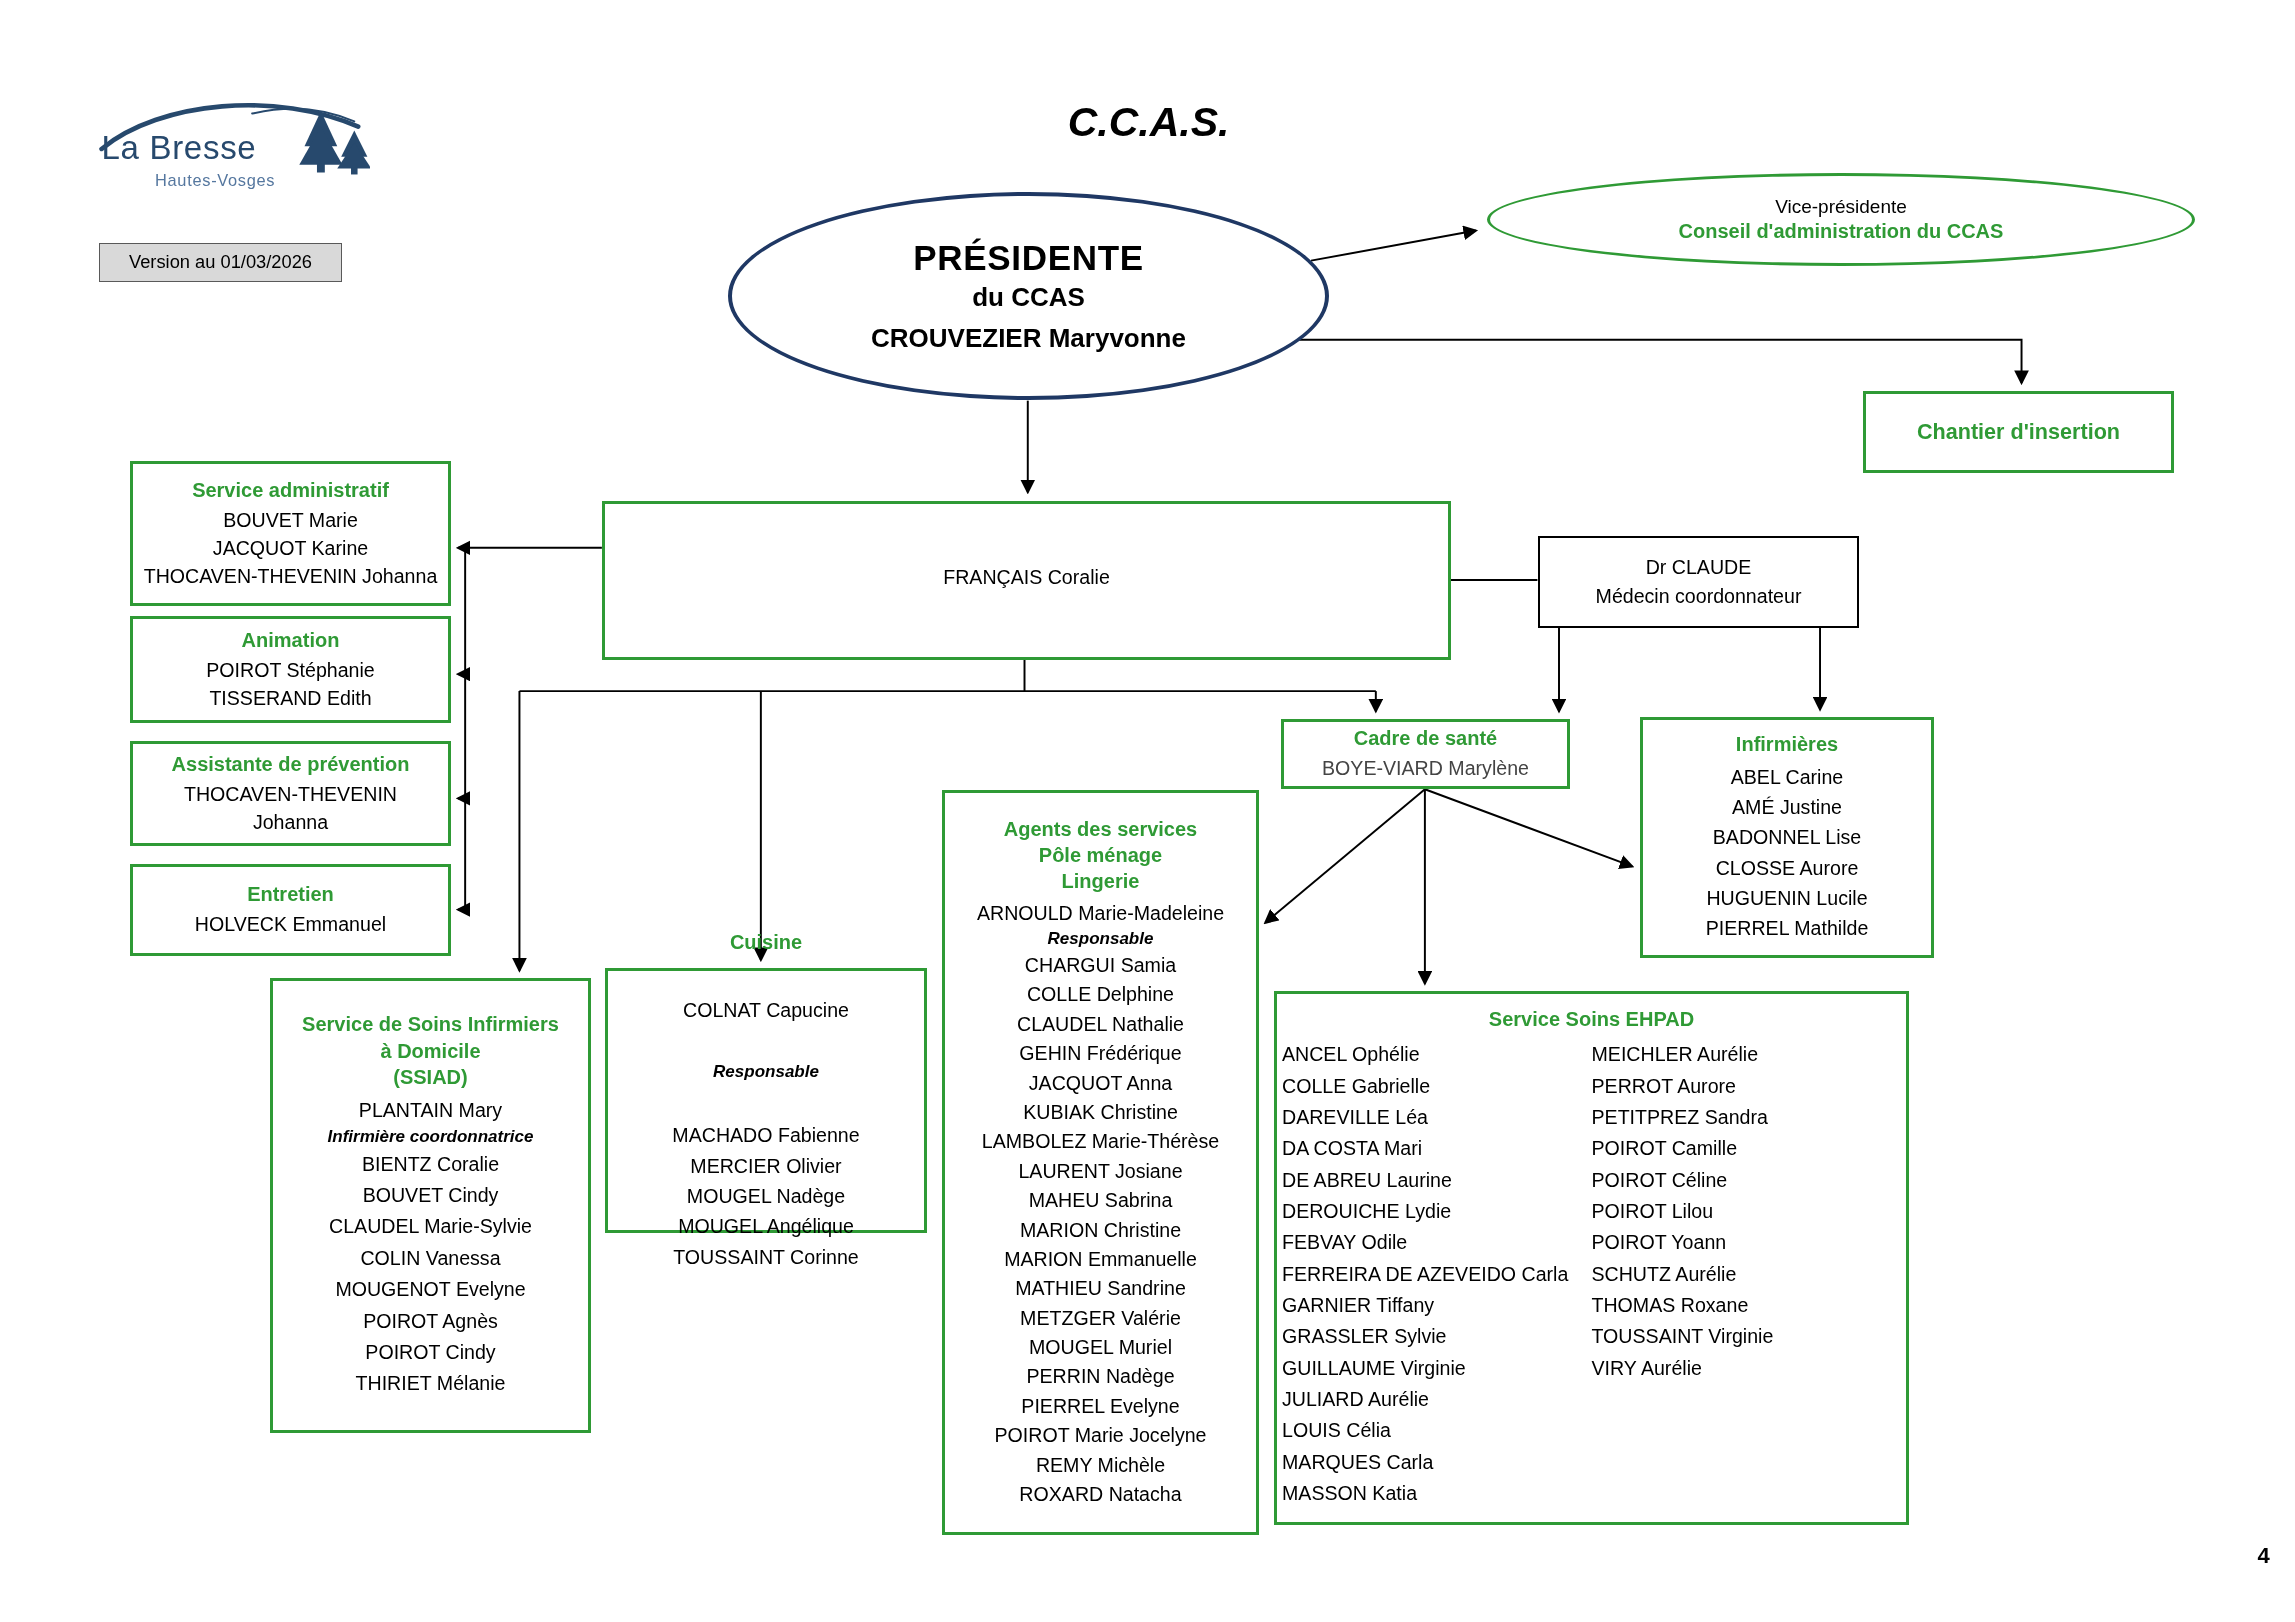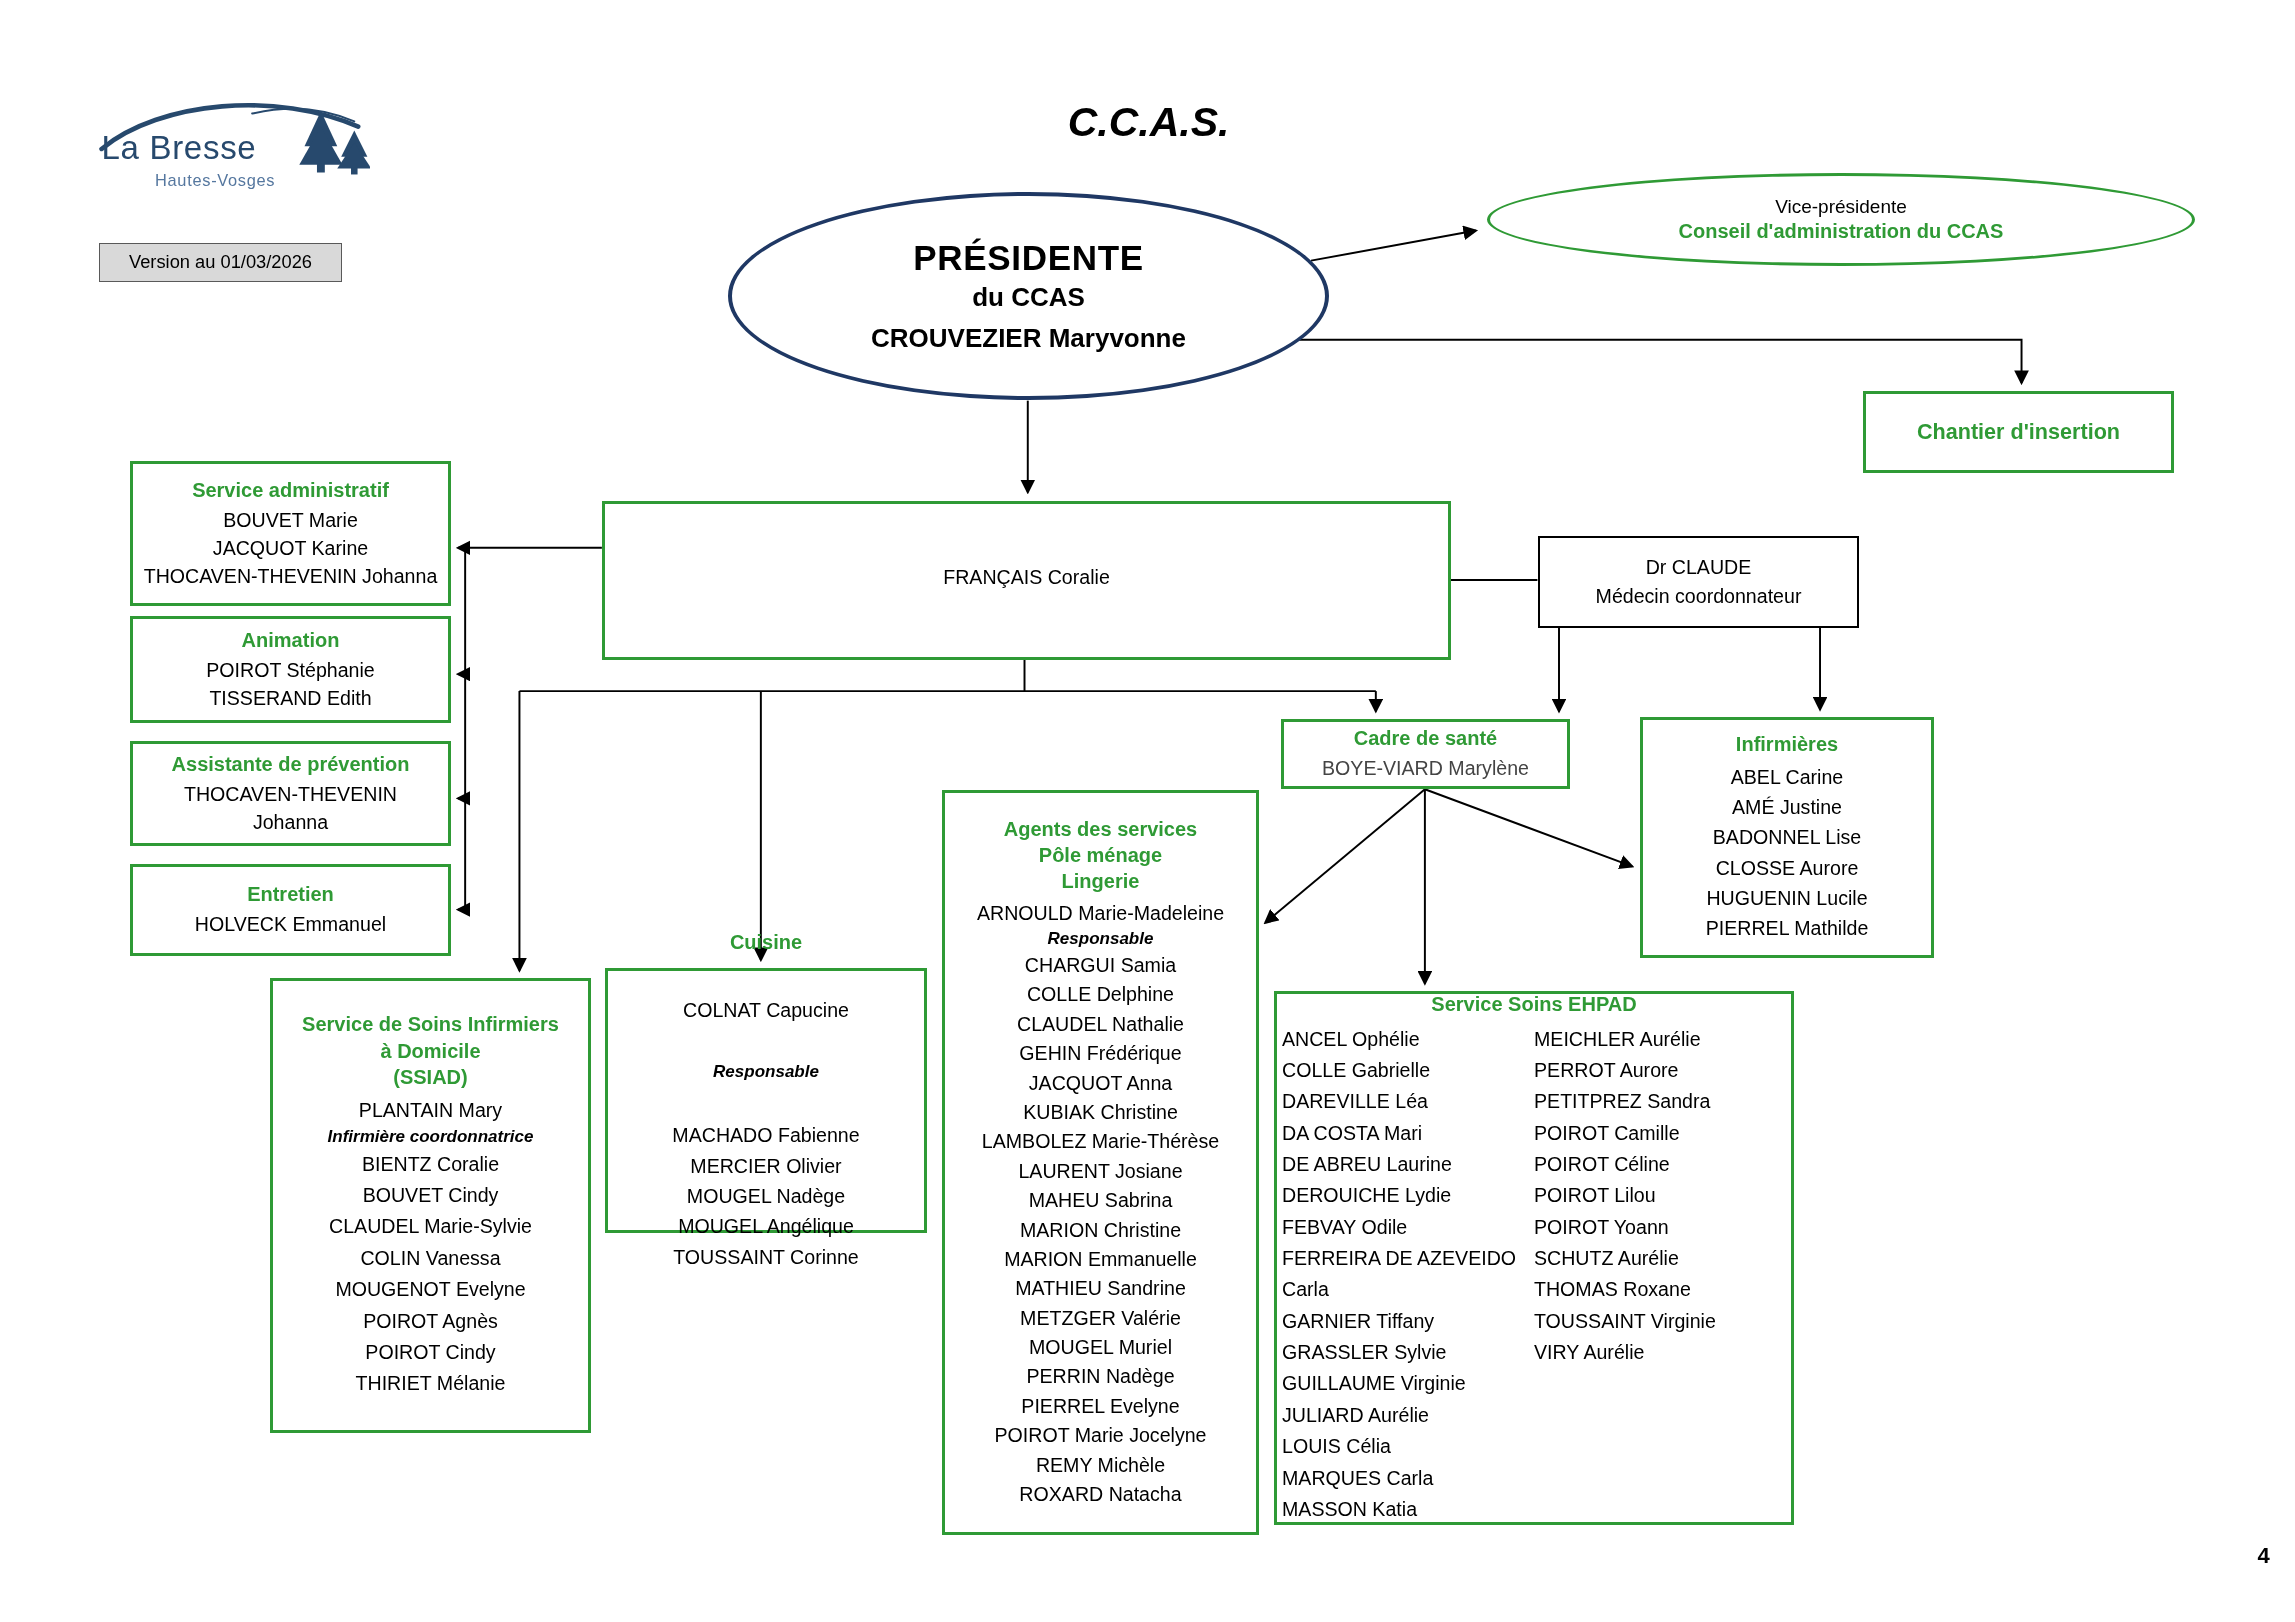--- a/index.html
+++ b/index.html
@@ -90,21 +90,21 @@
 
   .agents{left:942px;top:790px;width:317px;height:745px;}
   .agents .member{line-height:1.5;}
 
   .ssiad{left:270px;top:978px;width:321px;height:455px;}
   .ssiad .member{line-height:1.6;}
 
   .cuisine{left:605px;top:968px;width:322px;height:265px;gap:36px;}
   .cuisine .member{line-height:1.55;}
 
-  .ehpad{left:1274px;top:991px;width:520px;height:534px;align-items:stretch;}
+  .ehpad{left:1274px;top:991px;width:635px;height:534px;align-items:stretch;}
   .ehpad .gtitle{text-align:center;margin-bottom:6.5px;}
   .cols{display:flex;width:100%;padding:0 5px;}
   .col{flex:1;text-align:left;}
   .ehpad .member{line-height:1.6;}
 
   .page-num{position:absolute;left:2244px;top:1543px;width:39px;text-align:center;font-size:22px;font-weight:bold;}
 </style>
 </head>
 <body>
 

